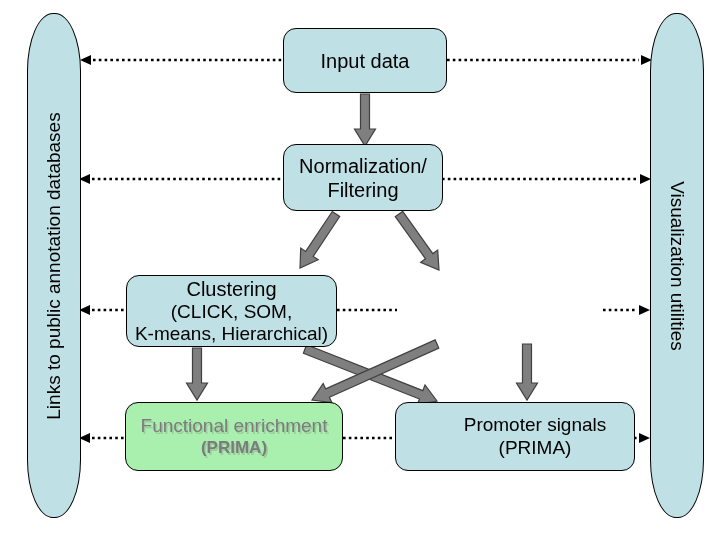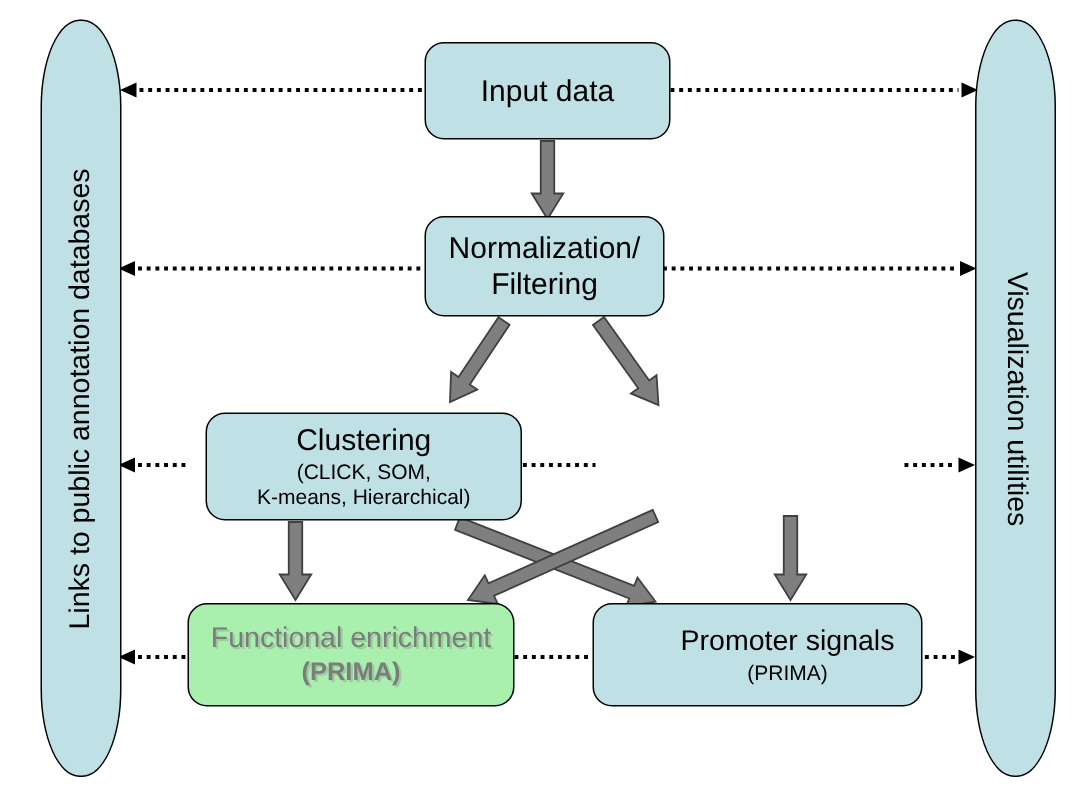--- a/index.html
+++ b/index.html
@@ -21,39 +21,39 @@
   }
   .vlabel.rot-left{transform:translate(-50%,-50%) rotate(-90deg);}
   .vlabel.rot-right{transform:translate(-50%,-50%) rotate(90deg);}
   .box{
     position:absolute;box-sizing:border-box;z-index:3;
     background:var(--box-fill);border:1.5px solid #000;border-radius:13px;
     display:flex;flex-direction:column;align-items:center;justify-content:center;
     text-align:left;color:#000;
   }
   .box .title{font-size:20px;line-height:1.2;}
-  .box .sub{font-size:14px;line-height:1.18;}
+  .box .sub{font-size:19px;line-height:1.18;}
   .box-input{left:283px;top:28px;width:164px;height:65px;}
   .box-norm{left:283px;top:144px;width:160px;height:67px;}
   .box-norm .title{font-size:20px;}
-  .box-clust{left:126px;top:275px;width:211px;height:72px;margin-left:11px;}
+  .box-clust{left:126px;top:275px;width:211px;height:72px;}
   .box-biclust{left:397px;top:277px;width:206px;height:65px;}
   .box-func{
     left:125px;top:402px;width:218px;height:69px;
     background:var(--green-fill);
   }
   .box-func .title{
     font-size:19px;color:var(--gray-text);
     text-shadow:1.5px 1.5px 0 rgba(140,160,140,0.45);
   }
   .box-func .sub{
     font-size:17px;font-weight:bold;color:var(--gray-text);
     text-shadow:1.5px 1.5px 0 rgba(140,160,140,0.45);
   }
-  .box-prom{left:395px;top:402px;width:220px;height:69px;padding-left:40px;}
+  .box-prom{left:395px;top:402px;width:240px;height:69px;padding-left:40px;}
   .box-prom .title{font-size:19px;}
 </style>
 </head>
 <body>
 
 <div class="canvas">
 
   <svg class="connector-layer" id="connector-layer" width="720" height="540" viewBox="0 0 720 540">
       <polygon points="360.5,94.0 360.5,129.0 354.5,129.0 365.0,146.0 375.5,129.0 369.5,129.0 369.5,94.0" fill="#7f7f7f" stroke="#404040" stroke-width="1.2"></polygon>
       <polygon points="332.3,211.5 305.7,251.4 300.7,248.0 300.0,268.0 318.2,259.7 313.2,256.4 339.7,216.5" fill="#7f7f7f" stroke="#404040" stroke-width="1.2"></polygon>

